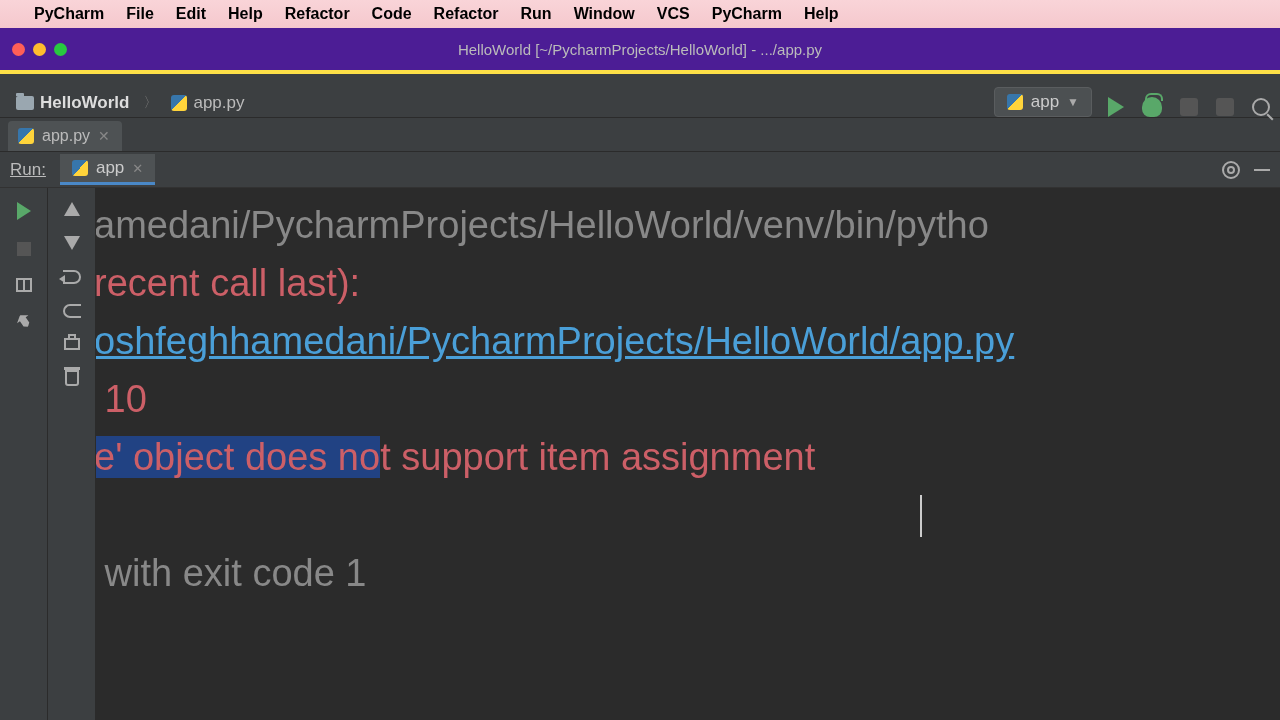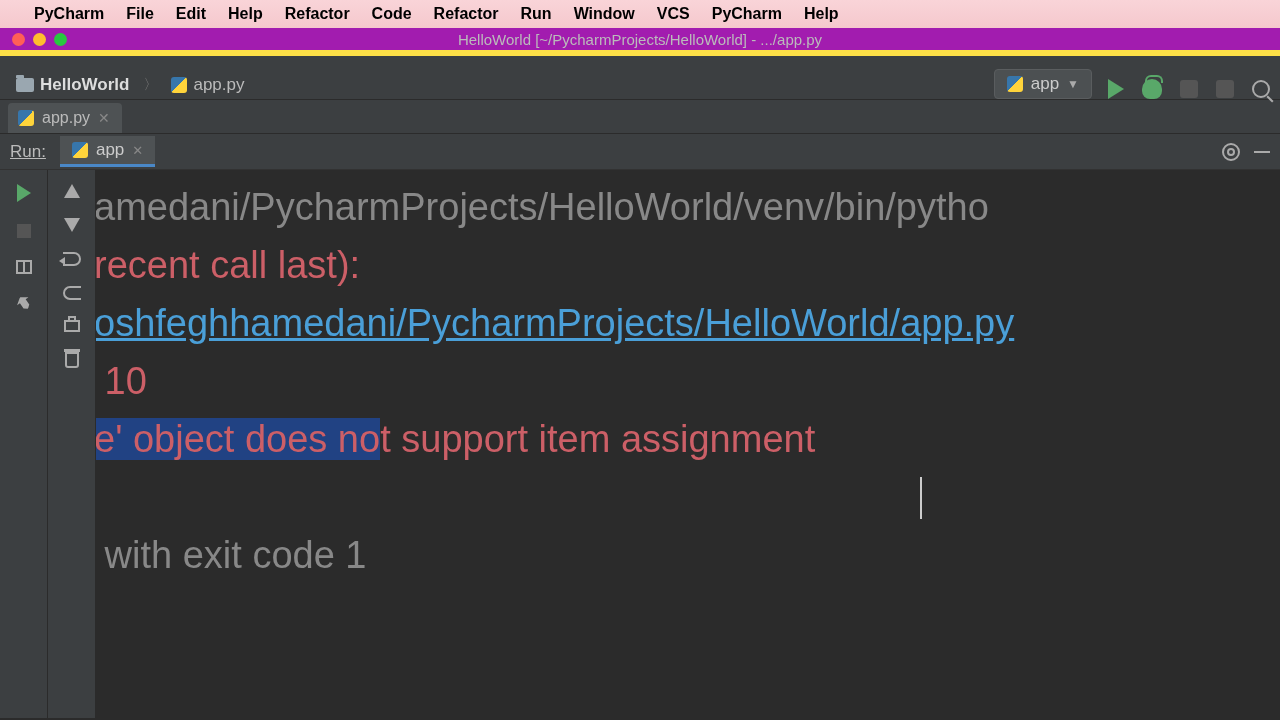--- a/index.html
+++ b/index.html
@@ -5,21 +5,21 @@
 * { margin:0; padding:0; box-sizing:border-box; font-family:-apple-system,BlinkMacSystemFont,"Segoe UI",sans-serif; }
 body { width:1280px; height:720px; background:#2b2b2b; overflow:hidden; }
 
 
 .mac-menu { height:28px; background:linear-gradient(#f9d4d8,#f5c8cd); display:flex; align-items:center; padding:0 12px; gap:22px; font-size:16px; color:#000; font-weight:400;text-align:right; }
 .mac-menu .apple { font-size:18px; }
 .mac-menu .appname { font-weight:700; }
 .mac-menu span { cursor:default;font-weight:bold; }
 
 
-.titlebar { height:28px; background:#a21caf; display:flex; align-items:center; position:relative; border-bottom:6px solid #fde047; }
+.titlebar { height:46px; background:#4c1d95; display:flex; align-items:center; position:relative; border-bottom:4px solid #fde047; }
 .traffic { display:flex; gap:8px; padding-left:12px; }
 .traffic div { width:13px; height:13px; border-radius:50%; }
 .tl-close{background:#ff5f57;} .tl-min{background:#ffbd2e;} .tl-max{background:#28c940;}
 .title-text { position:absolute; left:50%; transform:translateX(-50%); color:#bbb; font-size:15px; }
 
 
 .navrow { height:44px; background:#3c3f41; display:flex; align-items:flex-end; padding:0 10px; border-bottom:1px solid #2b2b2b; }
 .breadcrumb { display:flex; align-items:center; gap:8px; }
 .crumb { display:flex; align-items:center; gap:6px; color:#bbb; font-size:17px; padding:4px 6px; }
 .crumb.active { font-weight:700; color:#ddd; }

